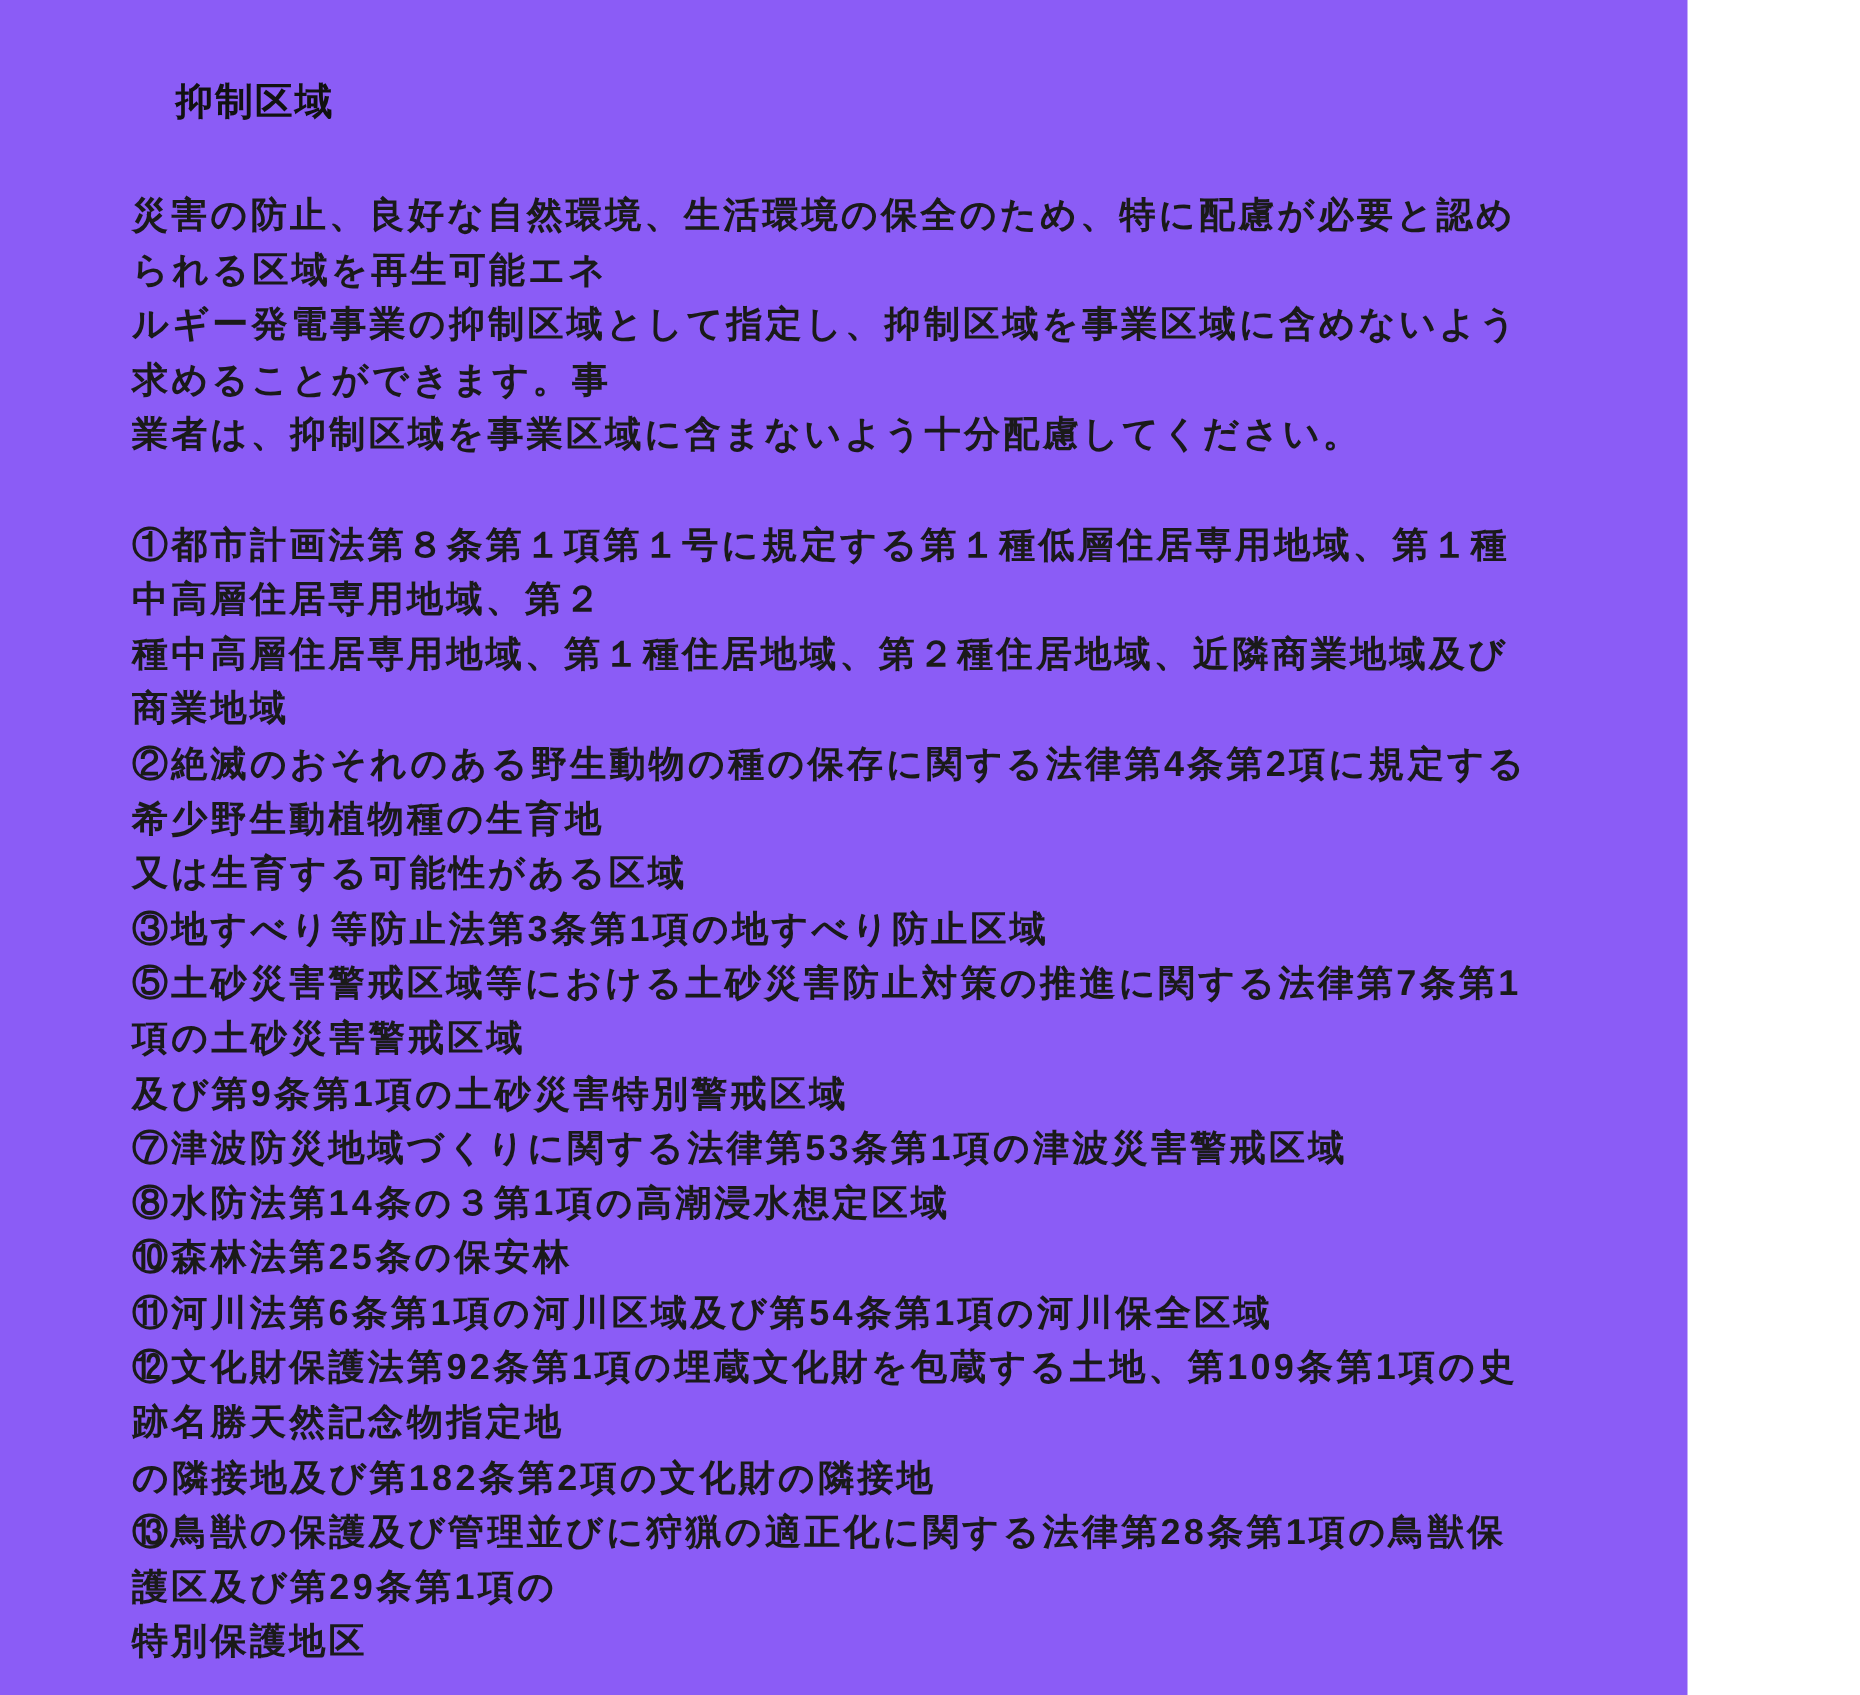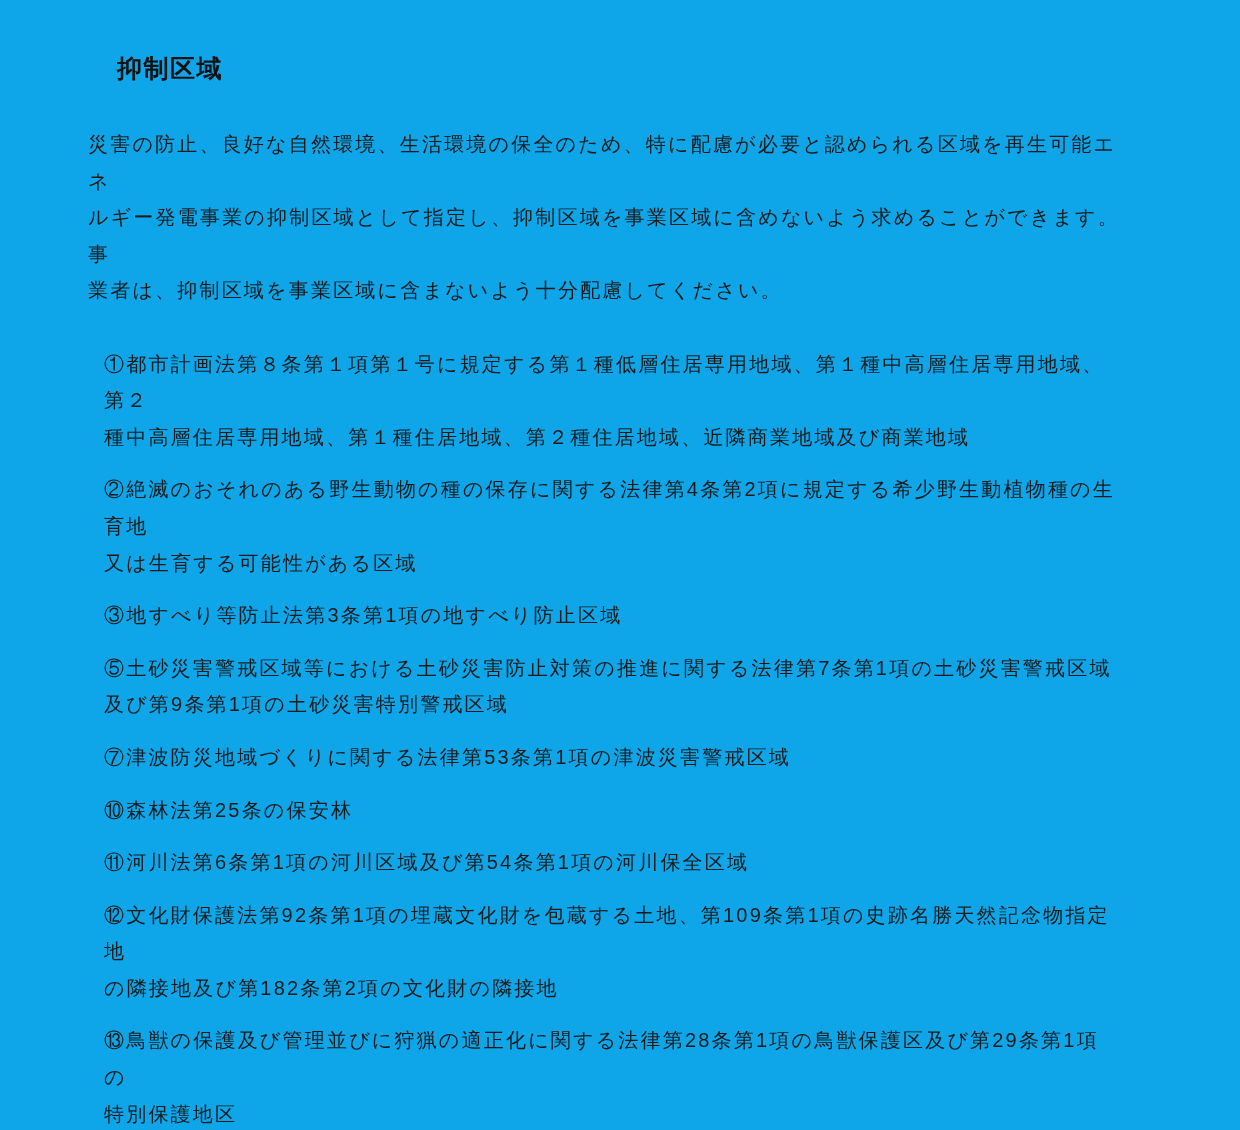--- a/index.html
+++ b/index.html
@@ -2,53 +2,54 @@
 <html><head>
 <meta charset="utf-8">
 <style>
   html, body {
     margin: 0;
     padding: 0;
     background: #ffffff;
   }
   .page {
     position: relative;
-    width: 1240px;
+    width: 1125px;
     height: 1130px;
-    background: #0ea5e9;
+    background: #8b5cf6;
     box-sizing: border-box;
     padding: 52px 104px 0 88px;
     overflow: hidden;
     font-family: "Liberation Sans", sans-serif;
     color: #1a1a1a;
   }
   .doc-title {
     margin: 0 0 42px 29px;
     font-size: 25px;
     line-height: 32px;
     font-weight: bold;
     letter-spacing: 1.5px;
     color: #111111;
   }
   .doc-text {
     margin: 0;
-    font-size: 20px;
+    font-size: 24px;
     line-height: 36.6px;
     letter-spacing: 2.2px;
     white-space: pre-wrap;
     color: #1a1a1a;
+    font-weight: bold;
   }
   .intro {
     margin-bottom: 36.6px;
   }
   .list-header {
     margin-bottom: 0;
   }
   .item {
-    margin: 16px;
+    margin: 0;
   }
 </style>
 </head>
 <body>
 
 <div class="page">
   <h1 class="doc-title">抑制区域</h1>
 
   <p class="doc-text intro">災害の防止、良好な自然環境、生活環境の保全のため、特に配慮が必要と認められる区域を再生可能エネ
 ルギー発電事業の抑制区域として指定し、抑制区域を事業区域に含めないよう求めることができます。事
@@ -57,20 +58,21 @@
 
   <div>
     <p class="doc-text item">①都市計画法第８条第１項第１号に規定する第１種低層住居専用地域、第１種中高層住居専用地域、第２
 種中高層住居専用地域、第１種住居地域、第２種住居地域、近隣商業地域及び商業地域</p>
     <p class="doc-text item">②絶滅のおそれのある野生動物の種の保存に関する法律第4条第2項に規定する希少野生動植物種の生育地
 又は生育する可能性がある区域</p>
     <p class="doc-text item">③地すべり等防止法第3条第1項の地すべり防止区域</p>
     <p class="doc-text item">⑤土砂災害警戒区域等における土砂災害防止対策の推進に関する法律第7条第1項の土砂災害警戒区域
 及び第9条第1項の土砂災害特別警戒区域</p>
     <p class="doc-text item">⑦津波防災地域づくりに関する法律第53条第1項の津波災害警戒区域</p>
+    <p class="doc-text item">⑧水防法第14条の３第1項の高潮浸水想定区域</p>
     <p class="doc-text item">⑩森林法第25条の保安林</p>
     <p class="doc-text item">⑪河川法第6条第1項の河川区域及び第54条第1項の河川保全区域</p>
     <p class="doc-text item">⑫文化財保護法第92条第1項の埋蔵文化財を包蔵する土地、第109条第1項の史跡名勝天然記念物指定地
 の隣接地及び第182条第2項の文化財の隣接地</p>
     <p class="doc-text item">⑬鳥獣の保護及び管理並びに狩猟の適正化に関する法律第28条第1項の鳥獣保護区及び第29条第1項の
 特別保護地区</p>
 
   </div>
 </div>
 

